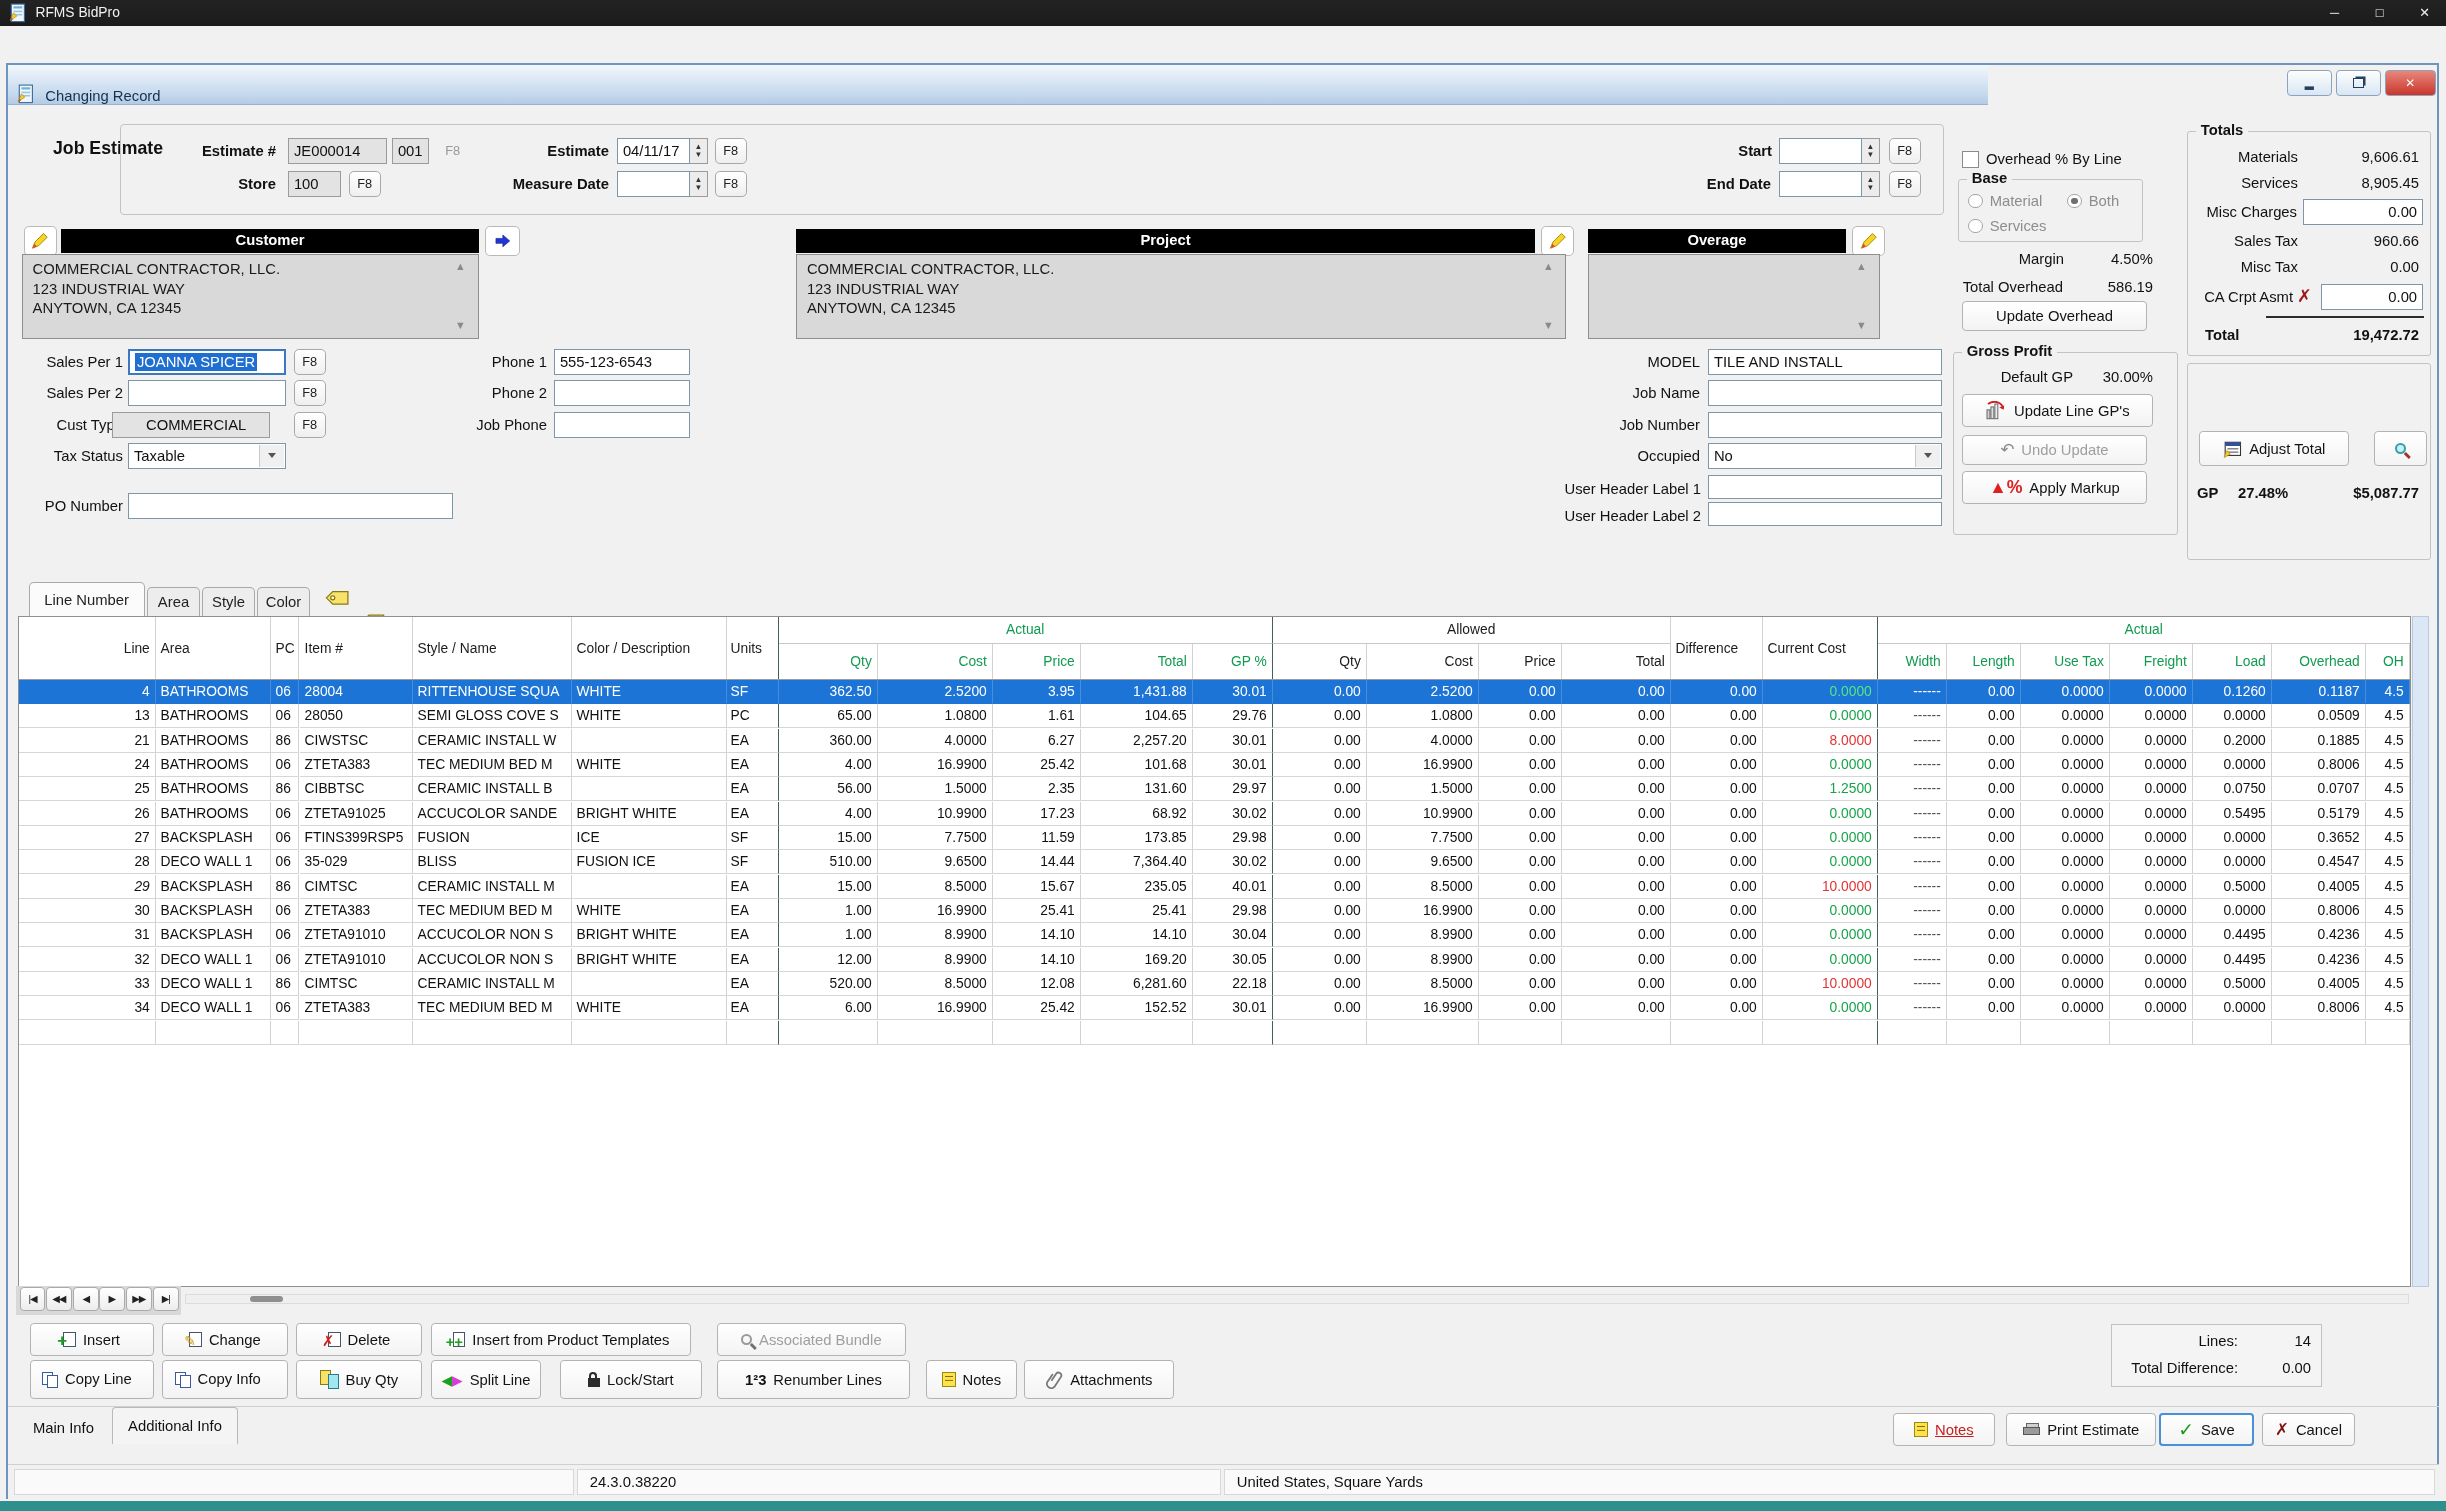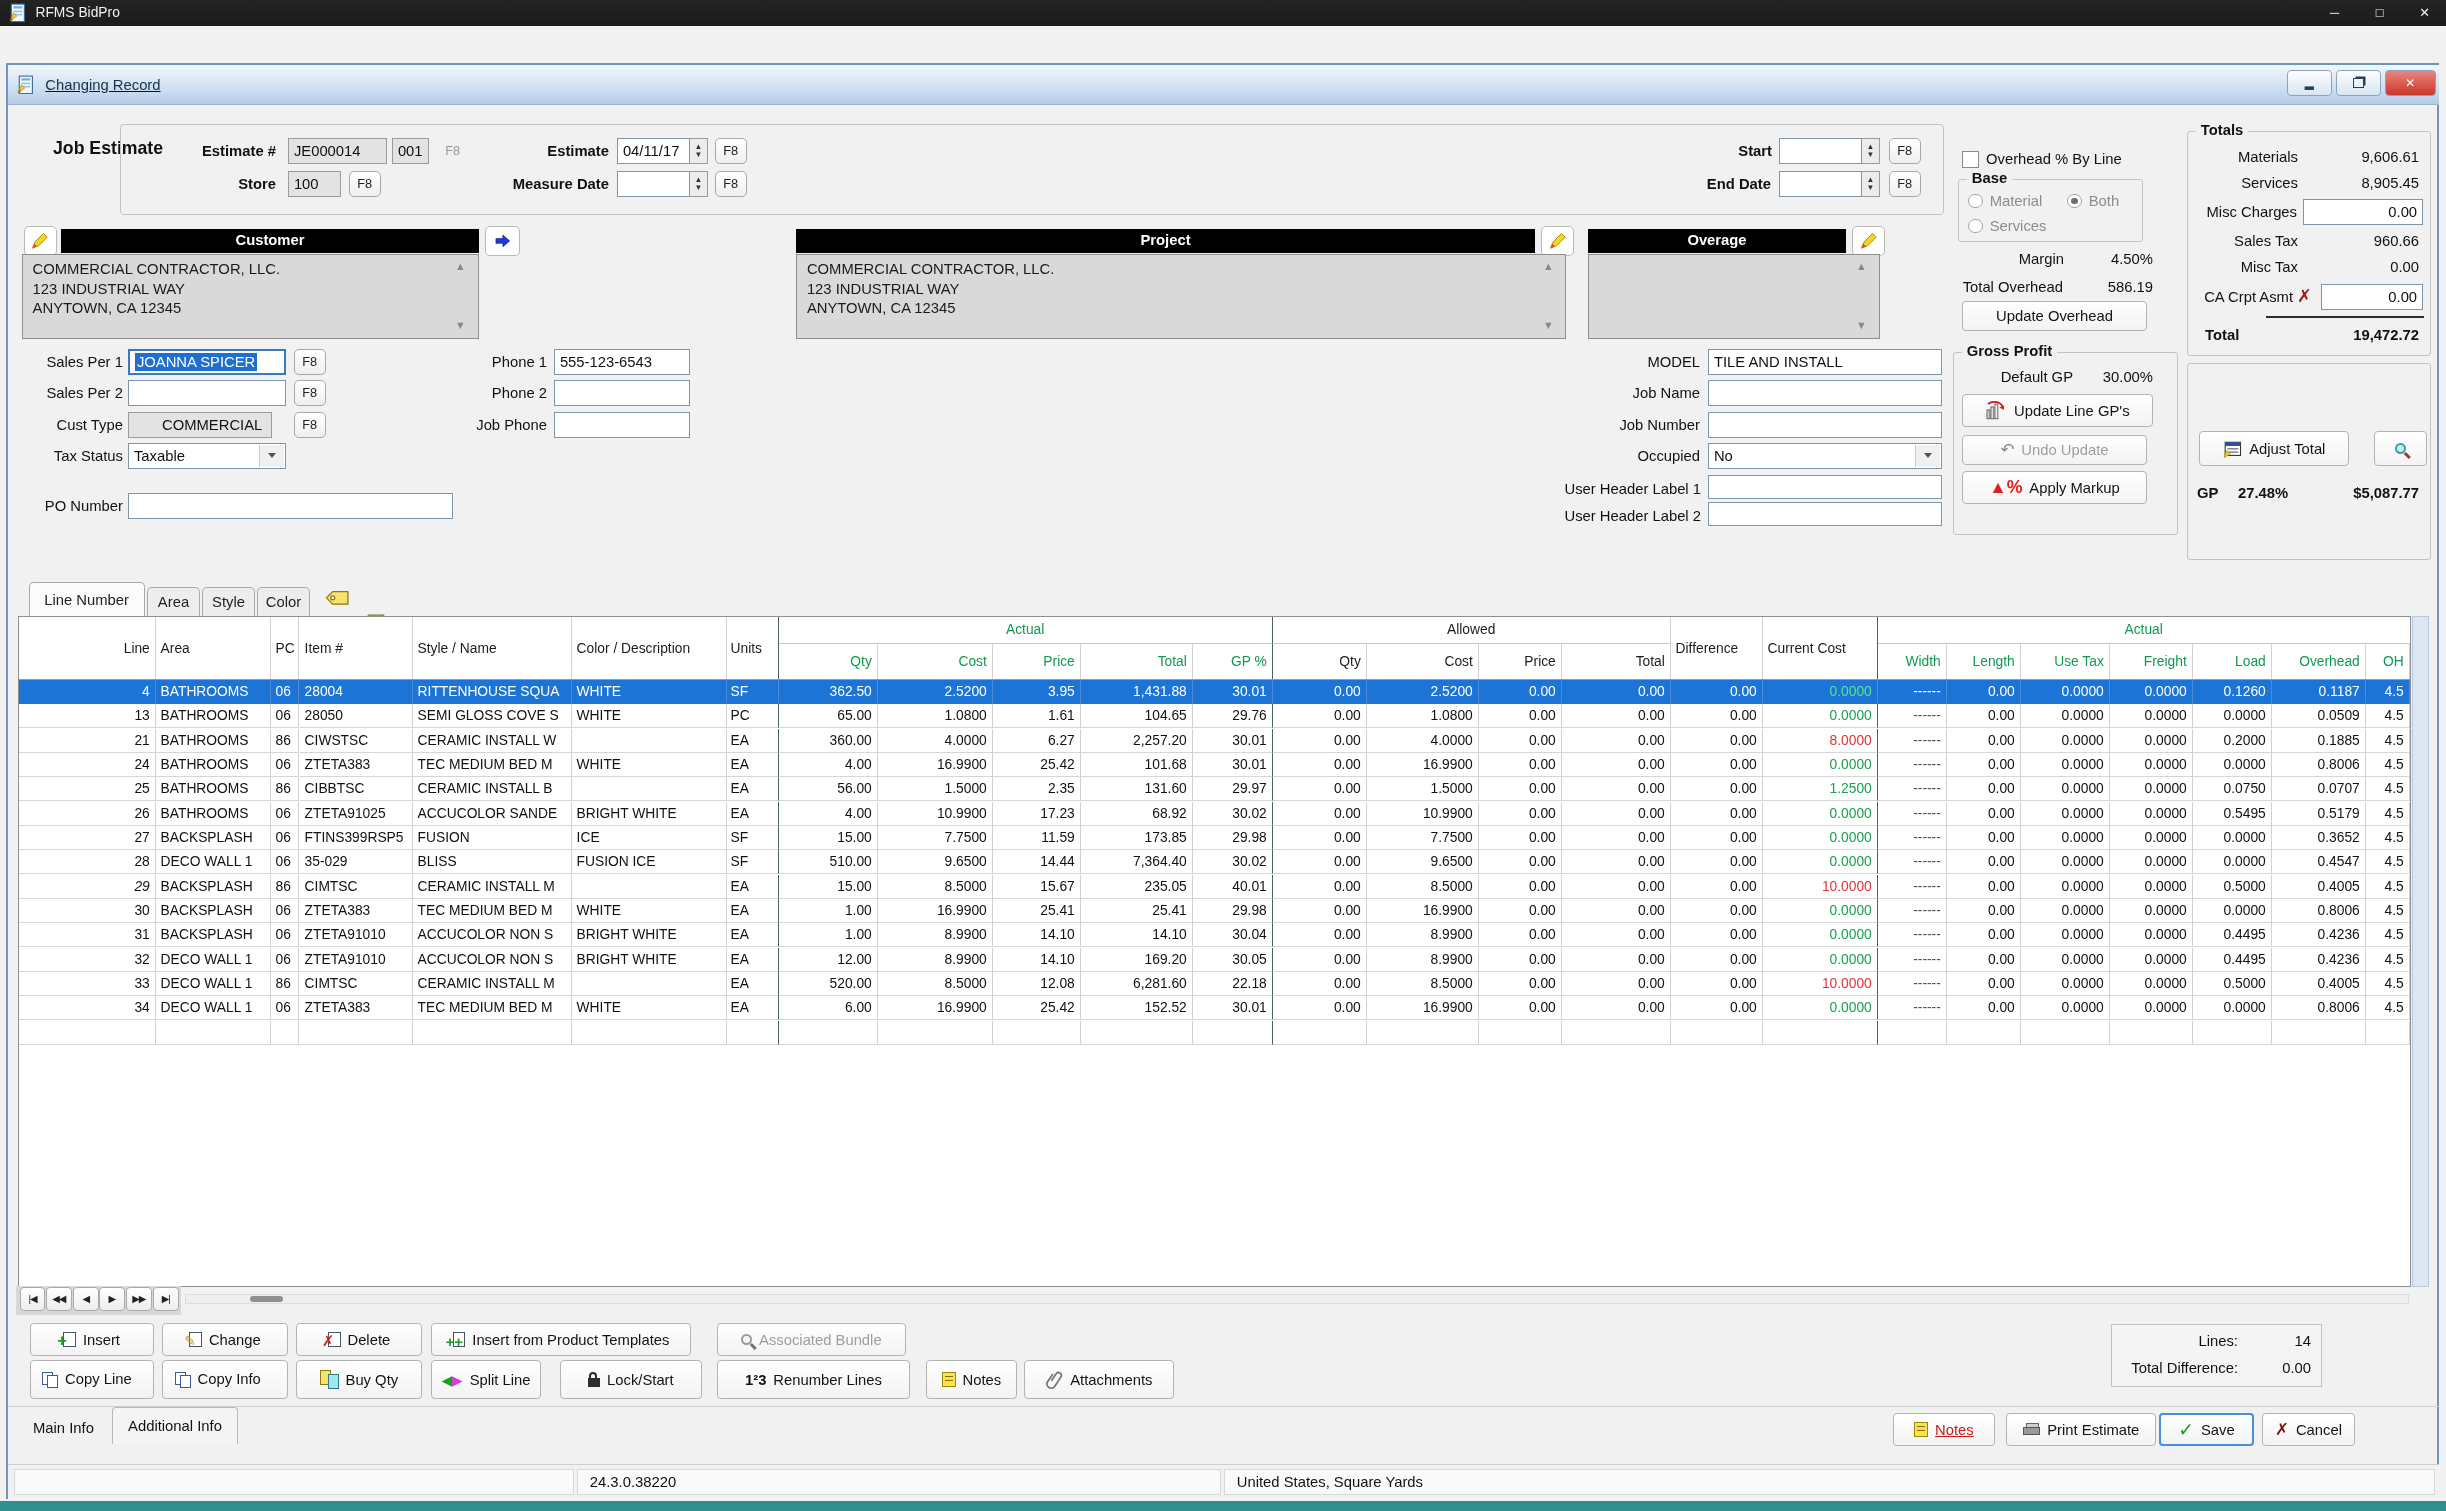--- a/index.html
+++ b/index.html
@@ -10,22 +10,22 @@
   .titlebar{left:0;top:0;width:2447px;height:25.6px;background:linear-gradient(#232323,#1b1b1b);
             display:flex;align-items:center;color:#f2f2f2;font-size:13.8px;}
   .titlebar .ttl{margin-left:7.9px;}
   .wbtns{position:absolute;right:0;top:0;height:25.6px;display:flex;}
   .wbtn{width:45px;height:25.6px;display:flex;align-items:center;justify-content:center;color:#eee;font-size:12.8px;}
   .menubar{left:0;top:25.6px;width:2447px;height:25.6px;background:#f7f7f7;border-bottom:1px solid #d6d6d6;
            display:flex;align-items:center;padding-left:5.9px;box-sizing:border-box;}
   .menubar span{padding:0 10.8px;font-size:14.8px;color:#1a1a1a;}
   
   .childwin{left:5.9px;top:63px;width:2433px;height:1436px;border:2px solid #6f94bd;background:#f1f1f1;box-sizing:border-box;}
-  .childbar{left:7.9px;top:65px;width:2431px;height:39px;background:linear-gradient(#f2f8fd,#c2d6ec 80%,#b3cbe6);
-            border-bottom:1px solid #9ab2cf;display:flex;align-items:center;text-decoration:underline;}
+  .childbar{left:7.9px;top:65px;width:1980px;height:39px;background:linear-gradient(#f2f8fd,#c2d6ec 80%,#b3cbe6);
+            border-bottom:1px solid #9ab2cf;display:flex;align-items:flex-end;}
   .childbar .ttl{margin-left:9.9px;font-size:14.8px;color:#16304d;}
   .cbtn{width:45px;height:25.6px;border:1px solid #8aa4c0;border-radius:3.9px;background:linear-gradient(#fdfefe,#d9e6f2);
         display:flex;align-items:center;justify-content:center;color:#24405e;font-size:11.8px;margin-left:3.9px;box-sizing:border-box;}
   .cbtn.close{background:linear-gradient(#e9867c,#c8372c);color:#fff;width:51px;font-weight:bold;}
   .appicon{width:19.7px;height:19.7px;margin-left:7.9px;}
   
   .lbl{font-size:14.8px;display:flex;align-items:center;justify-content:flex-end;white-space:nowrap;}
   .lbl.left{justify-content:flex-start;}
   .tb{background:#fff;border:1px solid #7f95a8;display:flex;align-items:center;padding:0 4.9px;font-size:14.8px;
       box-sizing:border-box;overflow:hidden;white-space:nowrap;}
@@ -222,21 +222,21 @@
 
   <div class="abs lbl" style="left:9.9px;top:349px;width:113px;height:25.6px;">Sales Per 1</div>
   <div class="abs tb" style="left:128px;top:349px;width:158px;height:25.6px;border:2px solid #3a78c0;">
       <span class="selt">JOANNA SPICER</span>
     </div>
   <div class="abs f8" style="left:294px;top:349px;">F8</div>
   <div class="abs lbl" style="left:9.9px;top:380px;width:113px;height:25.6px;">Sales Per 2</div>
   <div class="abs tb" style="left:128px;top:380px;width:158px;height:25.6px;"></div>
   <div class="abs f8" style="left:294px;top:380px;">F8</div>
   <div class="abs lbl" style="left:9.9px;top:412px;width:113px;height:25.6px;">Cust Type</div>
-  <div class="abs tb gray" style="left:128px;top:412px;width:144px;height:25.6px;padding-left:33px;">COMMERCIAL</div>
+  <div class="abs tb gray" style="left:112px;top:412px;width:158px;height:25.6px;padding-left:33px;">COMMERCIAL</div>
   <div class="abs f8" style="left:294px;top:412px;">F8</div>
   <div class="abs lbl" style="left:9.9px;top:443px;width:113px;height:25.6px;">Tax Status</div>
   <div class="abs dd" style="left:128px;top:443px;width:158px;height:25.6px;">
       <span>Taxable</span>
       <span class="ddbtn">
         <span class="caret"></span>
       </span>
     </div>
   <div class="abs lbl" style="left:9.9px;top:493px;width:113px;height:25.6px;">PO Number</div>
   <div class="abs tb" style="left:128px;top:493px;width:325px;height:25.6px;"></div>

